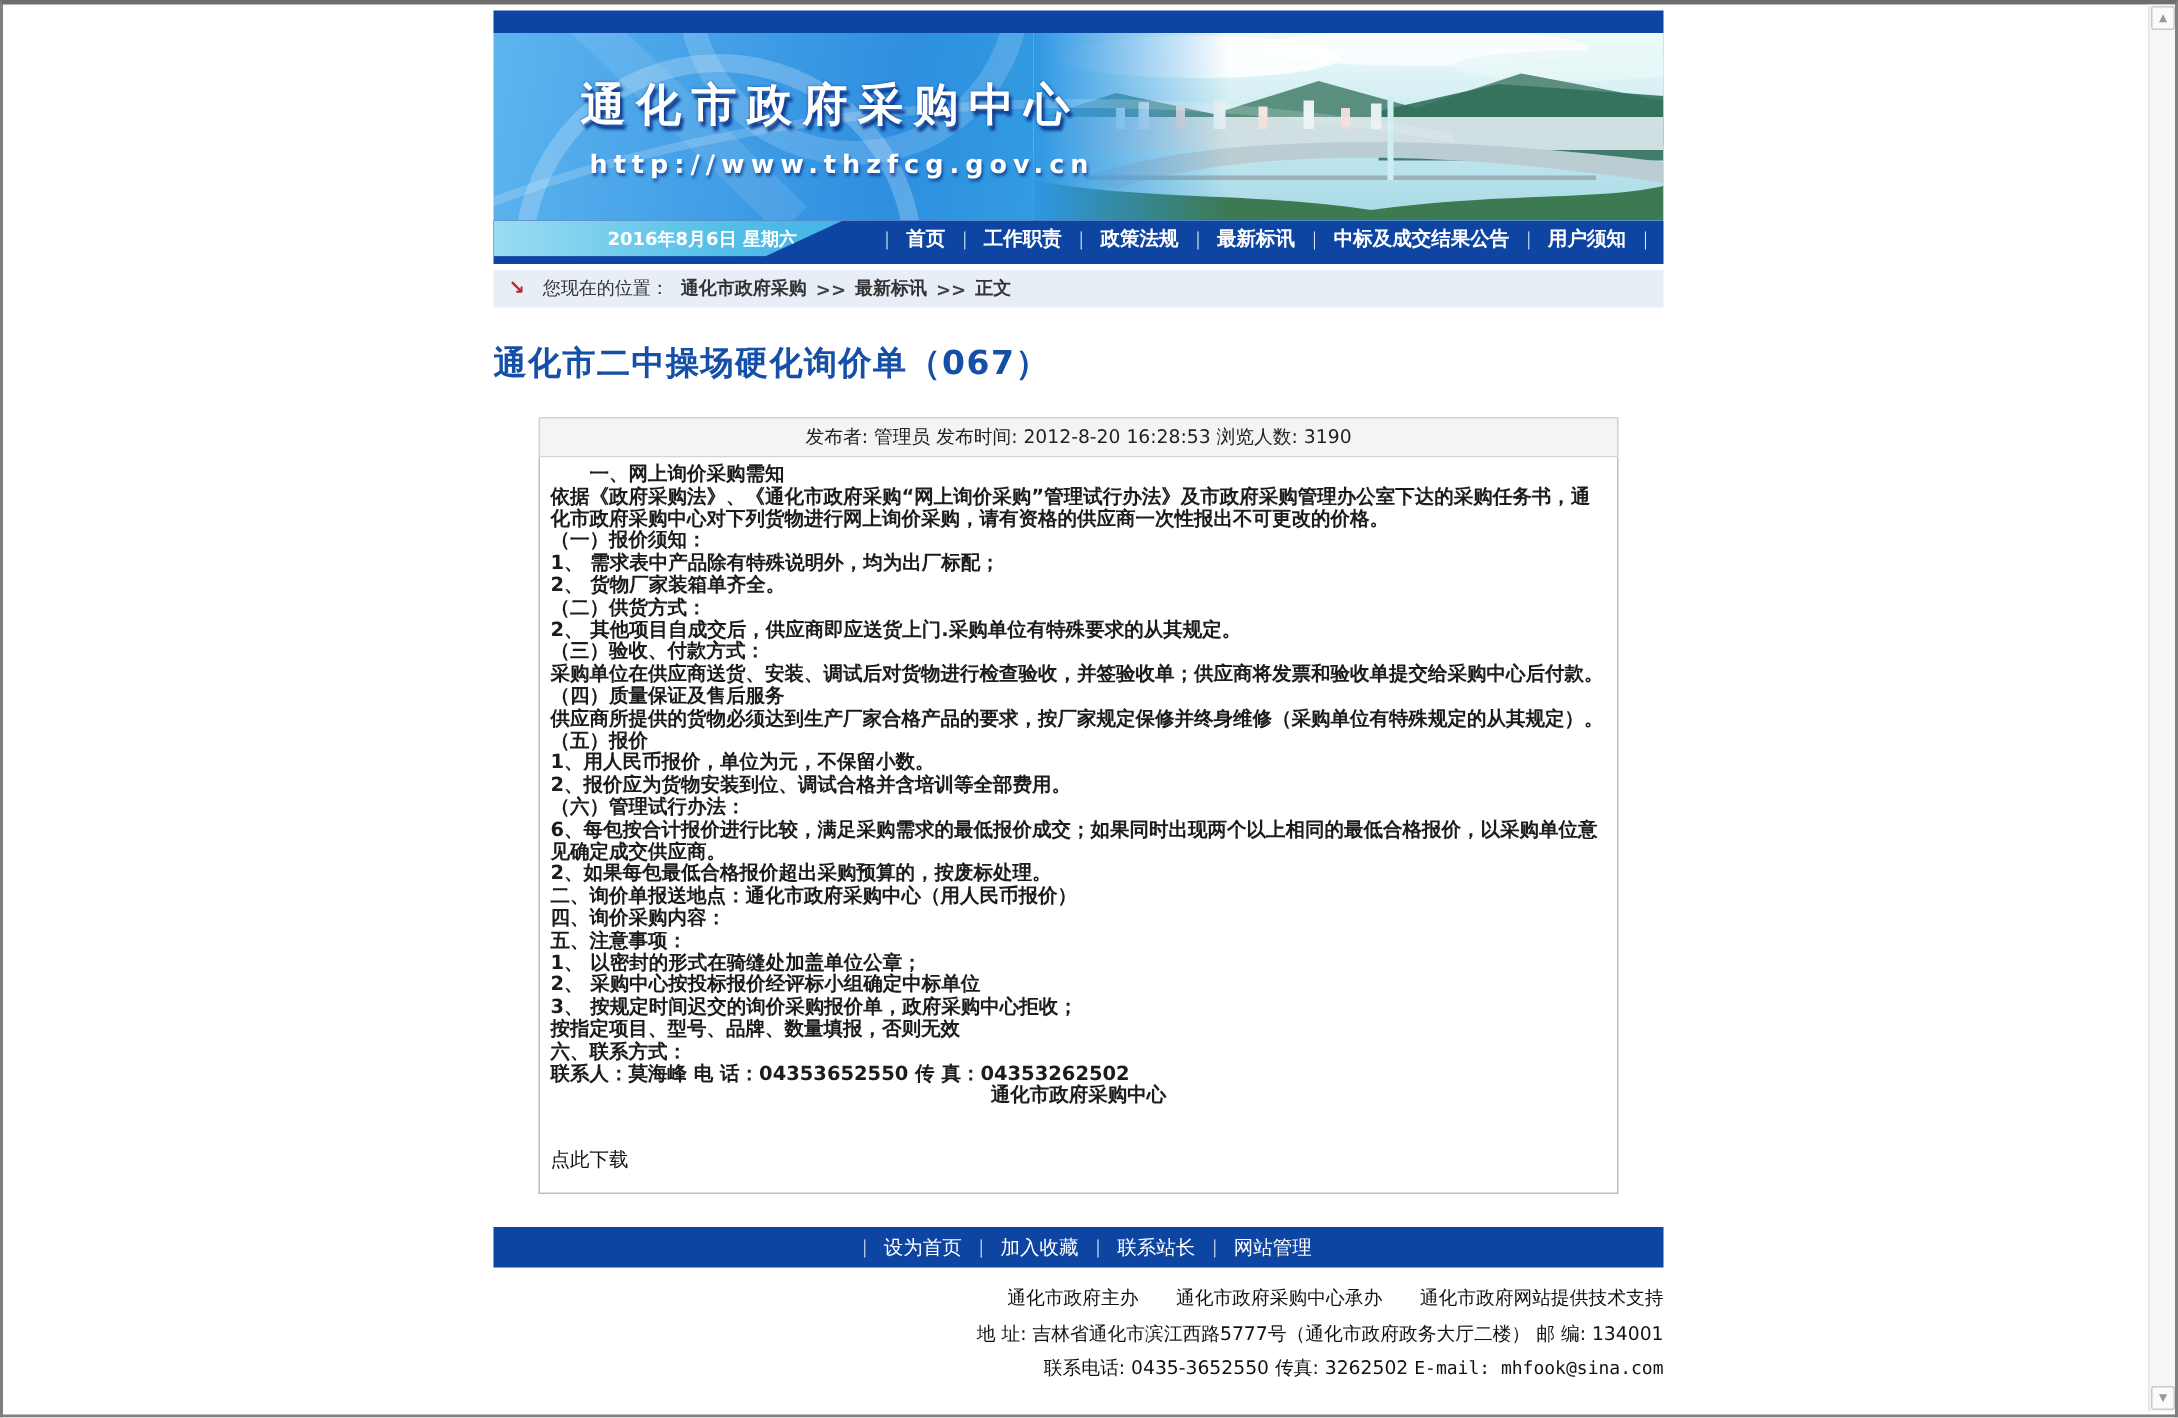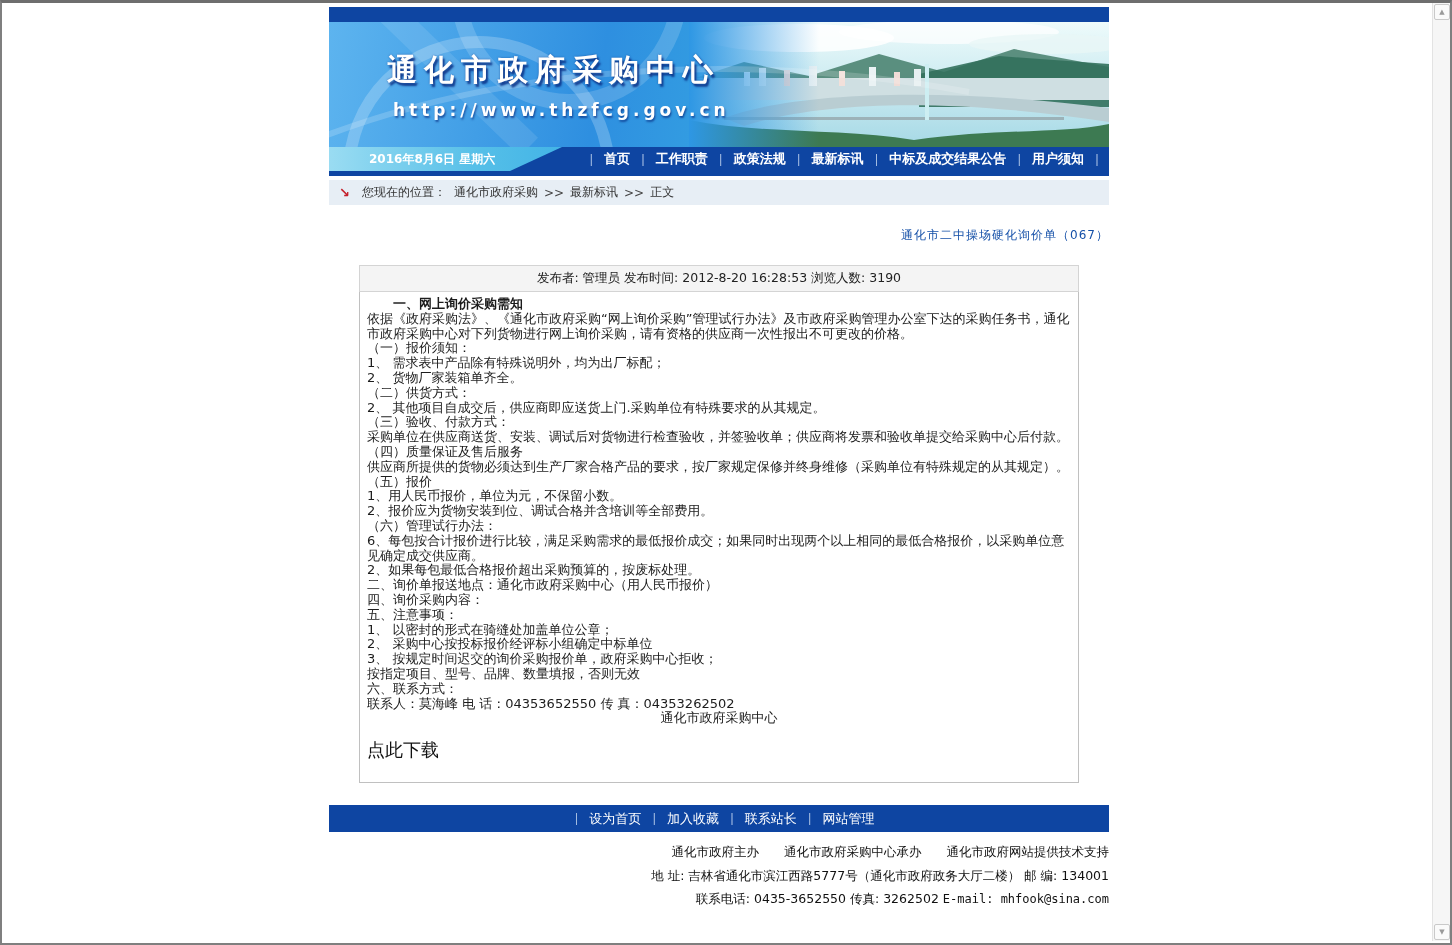--- a/index.html
+++ b/index.html
@@ -31,65 +31,65 @@
     text-shadow:1px 2px 2px rgba(8,45,130,0.7);
     white-space:nowrap;
   }
   .navrow { position:relative; height:29px; background:#0e45a2; }
   .navrow-light {
     position:absolute; left:0; top:0; width:250px; height:24px;
     background:linear-gradient(90deg,#9adcf2 0%,#55bfe8 60%,#3fb2e6 100%);
     clip-path:polygon(0 0,233px 0,181px 100%,0 100%);
     display:flex; align-items:center;
   }
-  .date-text { padding-left:40px; color:#fff; font-size:12px; font-weight:bold; white-space:nowrap; }
+  .date-text { padding-left:76px; color:#fff; font-size:12px; font-weight:bold; white-space:nowrap; }
   .nav-links {
     position:absolute; left:250px; right:0; top:0; height:24px;
     display:flex; align-items:center; justify-content:center;
     color:#fff; font-size:13px;
   }
   .navlist { display:flex; align-items:center; }
   .navunit { display:flex; align-items:center; }
   .sep { color:#cfe0f5; margin:0 7px; font-size:12px; }
   .navlink { color:#fff; text-decoration:none; font-weight:bold; white-space:nowrap; cursor:pointer; }
 
   
   .breadcrumb {
     margin-top:4px; height:25px; background:#e7eef5;
     display:flex; align-items:center; font-size:12px; color:#333;
   }
   .crumb-arrow { color:#c41f2a; font-weight:bold; font-size:13px; margin:0 12px 0 10px; }
   .crumb-prefix { margin-right:8px; }
-  .crumblist { display:flex; align-items:center; }
+  .crumblist { display:flex; align-items:center;font-weight:bold; }
   .crumb { display:flex; align-items:center; }
   .bsep { margin:0 6px; color:#444; }
   .crumb:first-of-type .bsep { display:none; }
   .blink { color:#333; text-decoration:none; cursor:pointer; }
 
   
   .article-title {
-    margin-top:22px; text-align:right;
-    color:#1550a8; font-size:12px; font-weight:normal; letter-spacing:1px;
+    margin-top:22px; text-align:left;
+    color:#1550a8; font-size:22px; font-weight:bold; letter-spacing:1px;
   }
   .meta-bar {
     margin:21px 30px 0; height:27px; background:#f4f4f4;
     border:1px solid #d4d4d4;
     display:flex; align-items:center; justify-content:center;
     font-size:12.5px; color:#222;
   }
   .content-box {
     margin:0 30px; min-height:491px; background:#fff;
     border:1px solid #c0c0c0; border-top:none;
     padding:5px 7px 10px;
     font-size:13px; line-height:14.8px; color:#1c1c1c;
   }
-  .line { min-height:14.8px; }
+  .line { min-height:14.8px;font-weight:bold; }
   .line.b { font-weight:bold; }
   .line.al-center { text-align:center; }
-  .download { display:inline-block; margin-top:17px; color:#111; text-decoration:none; cursor:pointer; font-size:18px; }
+  .download { display:inline-block; margin-top:28px; color:#111; text-decoration:none; cursor:pointer; font-size:13px; }
 
   
   .footbar {
     margin-top:22px; height:27px; background:#0e45a2;
     display:flex; align-items:center; justify-content:center;
     color:#fff; font-size:13px;
   }
   .footlist { display:flex; align-items:center; }
   .footunit { display:flex; align-items:center; }
   .footlink { color:#fff; text-decoration:none; font-weight:normal; white-space:nowrap; cursor:pointer; }

